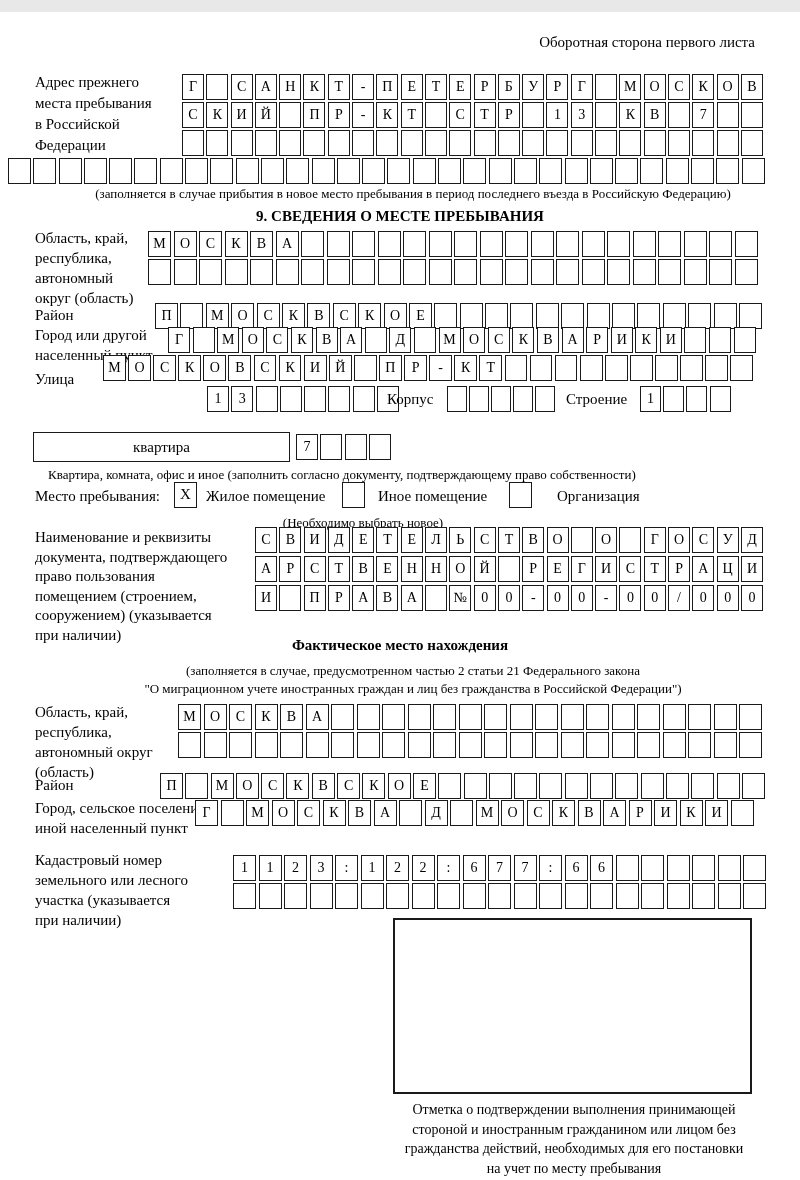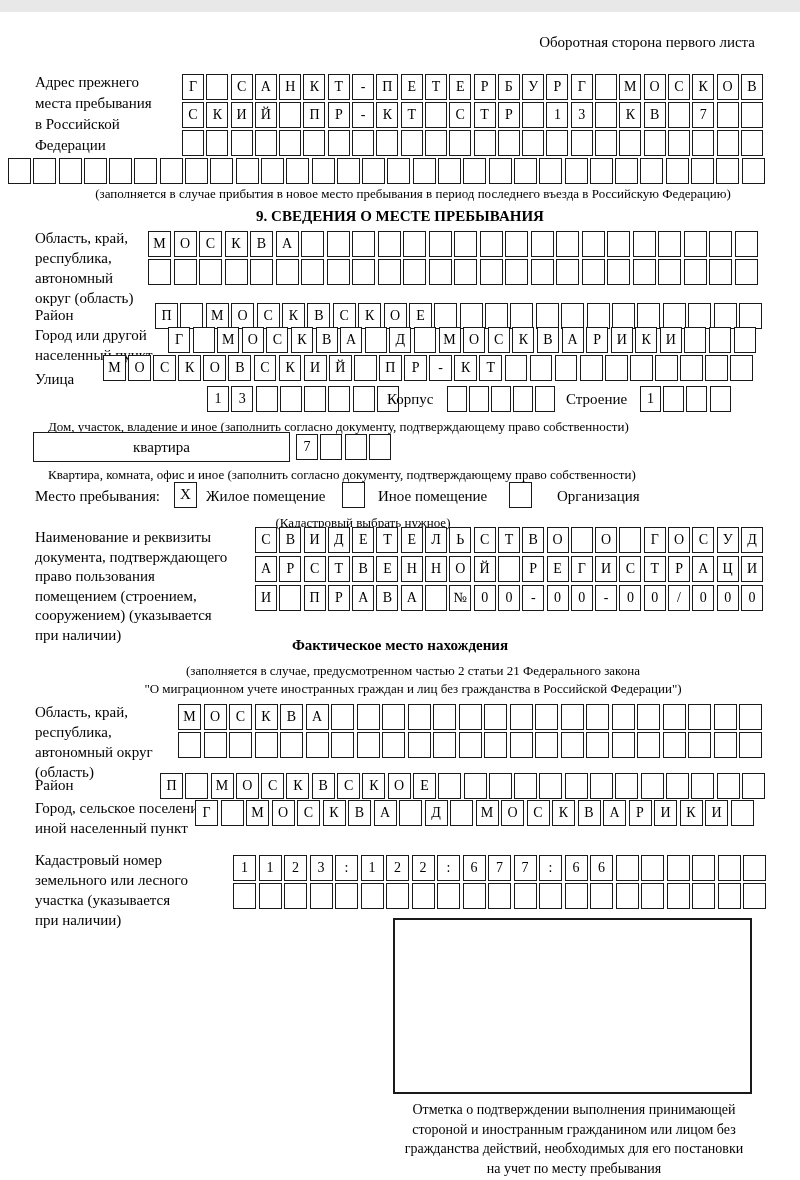--- a/index.html
+++ b/index.html
@@ -319,41 +319,40 @@
       <span class="cell"></span>
       <span class="cell"></span>
     </div>
   <div class="lbl" style="left:566px;top:377px;">Строение</div>
   <div class="cellrow" style="left:640px;top:374px;--cw:21px;gap:2.2px;">
       <span class="cell">1</span>
       <span class="cell"></span>
       <span class="cell"></span>
       <span class="cell"></span>
     </div>
-  <div class="note" style="left:35px;top:406px;">Дом, участок, владение и иное (заполнить согласно документу, подтверждающему право собственности)</div>
 
   <div class="labelbox" style="left:33px;top:420px;width:257px;height:30px;">
       <span>квартира</span>
     </div>
   <div class="cellrow" style="left:296px;top:422px;--cw:22px;gap:2.3px;">
       <span class="cell">7</span>
       <span class="cell"></span>
       <span class="cell"></span>
       <span class="cell"></span>
     </div>
   <div class="note" style="left:35px;top:454px;">Квартира, комната, офис и иное (заполнить согласно документу, подтверждающему право собственности)</div>
 
   <div class="lbl" style="left:35px;top:474px;">Место пребывания:</div>
   <div class="checkbox" style="left:174px;top:470px;">X</div>
   <div class="lbl" style="left:206px;top:474px;">Жилое помещение</div>
   <div class="checkbox" style="left:342px;top:470px;"></div>
   <div class="lbl" style="left:378px;top:474px;">Иное помещение</div>
   <div class="checkbox" style="left:509px;top:470px;"></div>
   <div class="lbl" style="left:557px;top:474px;">Организация</div>
-  <div class="note" style="left:240px;top:502px;width:220px;text-align:center;">(Кадастровый выбрать нужное)</div>
+  <div class="note" style="left:240px;top:502px;width:220px;text-align:center;">(Необходимо выбрать новое)</div>
 
   <div class="lbl" style="left:35px;top:516px;line-height:19.5px;width:218px;">Наименование и реквизиты
 документа, подтверждающего
 право пользования
 помещением (строением,
 сооружением) (указывается
 при наличии)</div>
   <div class="cellrow" style="left:255px;top:515px;--cw:22px;gap:2.3px;">
       <span class="cell">С</span>
       <span class="cell">В</span>

